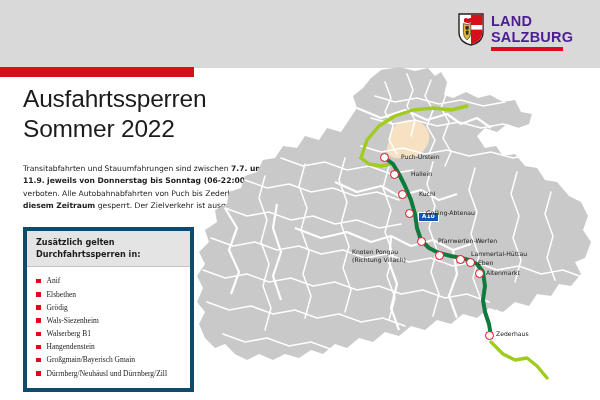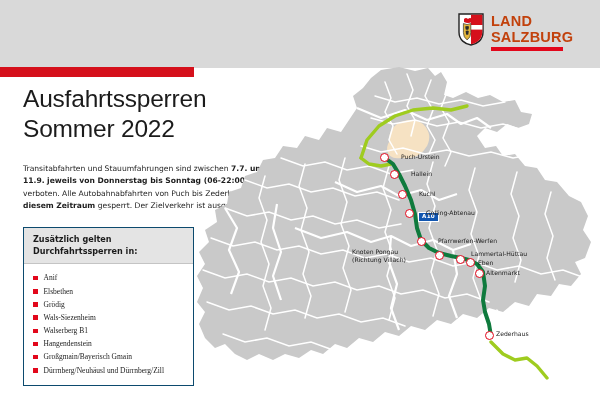--- a/index.html
+++ b/index.html
@@ -13,36 +13,36 @@
 
   
   .header-bar{position:absolute;left:0;top:0;width:600px;height:68px;background:#d9d9d9;}
   .red-accent{position:absolute;left:0;top:67px;width:194px;height:10px;background:#d5101b;}
 
   
   .logo{position:absolute;left:458px;top:13px;height:40px;display:flex;align-items:flex-start;gap:7px;}
   .crest{width:26px;height:33px;position:relative;flex:none;}
   .crest svg{display:block;}
   .logo-text{display:flex;flex-direction:column;line-height:1;padding-top:1px;}
-  .logo-line{font-family:"Liberation Sans",sans-serif;font-weight:700;font-size:14.5px;letter-spacing:.2px;color:#c2410c;}
+  .logo-line{font-family:"Liberation Sans",sans-serif;font-weight:700;font-size:14.5px;letter-spacing:.2px;color:#4c1d95;}
   .logo-line.l2{margin-top:1px;}
   .logo-underline{margin-top:3px;width:72px;height:4px;background:#e2071b;}
 
   
   .title{position:absolute;left:23px;top:84px;width:250px;
     font-family:Liberation Sans, sans-serif;font-weight:400;font-size:24.5px;line-height:1.22;color:#1b1b1b;letter-spacing:-0.2px;}
   .title .l2{display:block;}
 
   .intro{position:absolute;left:23px;top:163px;width:262px;
     font-size:7.6px;line-height:1.62;color:#1d1d1d;}
   .intro b{font-weight:700;}
 
   
   .box{position:absolute;left:23px;top:227px;width:171px;
-    border:1px solid #0c4a6e;background:#ffffff;box-sizing:border-box;}
+    border:4px solid #0c4a6e;background:#ffffff;box-sizing:border-box;}
   .box-head{background:#e4e4e4;border-bottom:1px solid #c4c4c4;padding:6px 9px 6px 9px;}
   .box-head-txt{font-size:8.1px;font-weight:700;line-height:1.45;color:#1b1b1b;}
   .box-head-txt .l2{display:block;}
   .box-list{list-style:none;margin:0;padding:7px 6px 8px 9px;font-family:Liberation Serif, serif;}
   .box-list li{display:flex;align-items:center;gap:6px;height:13.2px;}
   .bullet{width:4.5px;height:4.5px;background:#e2071b;flex:none;}
   .li-txt{font-size:7.5px;color:#1b1b1b;line-height:1;white-space:nowrap;}
 
   
   .map-wrap{position:absolute;left:185px;top:62px;width:415px;height:338px;}

